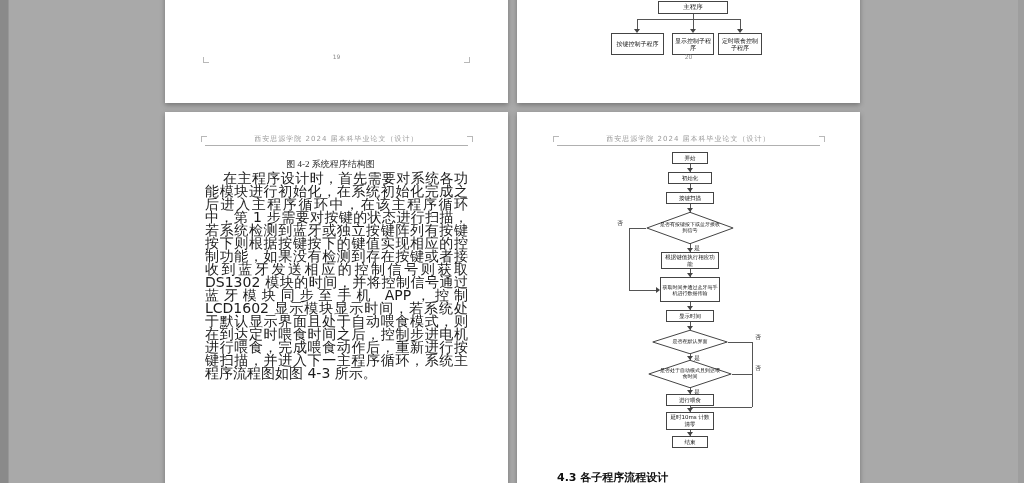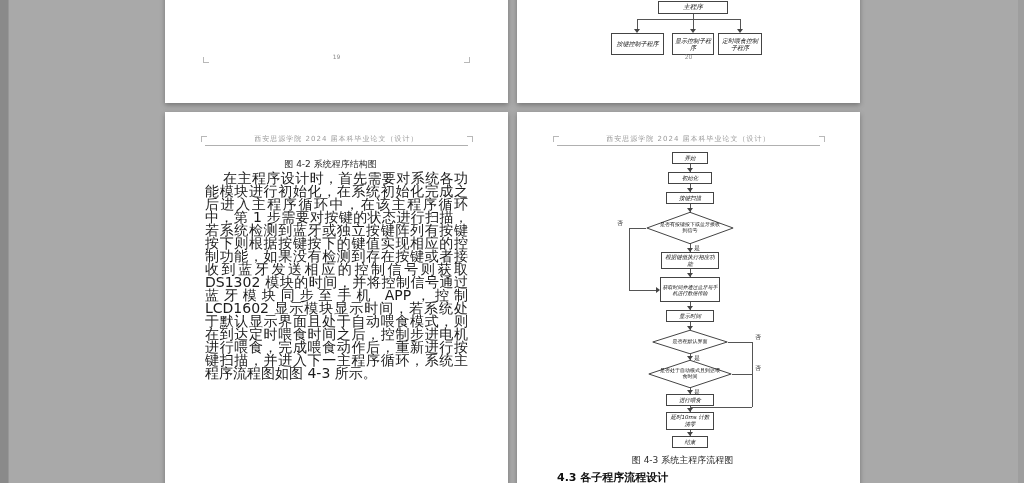--- a/index.html
+++ b/index.html
@@ -15,27 +15,27 @@
   
   .cm{position:absolute;width:5px;height:5px;}
   .cm.bl{border-left:1px solid #b8b8b8;border-bottom:1px solid #b8b8b8;}
   .cm.br{border-right:1px solid #b8b8b8;border-bottom:1px solid #b8b8b8;}
   .cm.tl{border-left:1px solid #b8b8b8;border-top:1px solid #b8b8b8;}
   .cm.tr{border-right:1px solid #b8b8b8;border-top:1px solid #b8b8b8;}
   
   .hdr{position:absolute;top:22px;left:0;right:0;text-align:center;font-size:7px;color:#9a9a9a;letter-spacing:1px;}
   .hdr-line{position:absolute;top:33px;left:40px;width:263px;border-top:1px solid #b0b0b0;}
   
-  .fig-cap{position:absolute;left:0;right:12px;text-align:center;font-size:9px;color:#2a2a2a;}
+  .fig-cap{position:absolute;left:0;right:12px;text-align:center;font-size:9px;color:#2a2a2a;font-family:Liberation Serif, serif;}
   .para{position:absolute;top:60px;left:40px;width:263px;font-size:14px;line-height:13px;
         text-align:justify;text-indent:18px;color:#1b1b1b;}
   .sec-head{position:absolute;left:40px;font-size:11px;font-weight:bold;color:#111;}
   
   .fb{position:absolute;background:#fff;border:1px solid #444;display:flex;align-items:center;
-      justify-content:center;text-align:center;font-size:5.5px;line-height:1.2;color:#111;box-sizing:border-box;padding:1px;font-style:italic;}
+      justify-content:center;text-align:center;font-size:5.5px;line-height:1.2;color:#111;box-sizing:border-box;padding:1px;}
   .fl{position:absolute;background:#555;}
   .fd{position:absolute;}
   .fd svg{position:absolute;left:0;top:0;width:100%;height:100%;}
   .fd .dt{position:absolute;left:0;top:0;right:0;bottom:0;display:flex;align-items:center;
           justify-content:center;text-align:center;font-size:5px;line-height:1.15;color:#111;padding:0 12px;}
   .arrd{position:absolute;width:0;height:0;border-left:3px solid transparent;border-right:3px solid transparent;border-top:4px solid #444;}
   .arrr{position:absolute;width:0;height:0;border-top:3px solid transparent;border-bottom:3px solid transparent;border-left:4px solid #444;}
   .flbl{position:absolute;font-size:6px;color:#222;}
 </style>
 </head>
@@ -174,15 +174,14 @@
   <div class="arrd" style="left:170px;top:296px;"></div>
   <div class="arrd" style="left:170px;top:320px;"></div>
 
   <div class="flbl" style="left:100px;top:107px;">否</div>
   <div class="flbl" style="left:177px;top:132px;">是</div>
   <div class="flbl" style="left:238px;top:221px;">否</div>
   <div class="flbl" style="left:177px;top:242px;">是</div>
   <div class="flbl" style="left:238px;top:252px;">否</div>
   <div class="flbl" style="left:177px;top:276px;">是</div>
 
-  <div class="fig-cap" style="top:342px;">图 4-3 系统主程序流程图</div>
   <div class="sec-head" style="top:358px;">4.3 各子程序流程设计</div>
 </div>
 
 </body></html>

